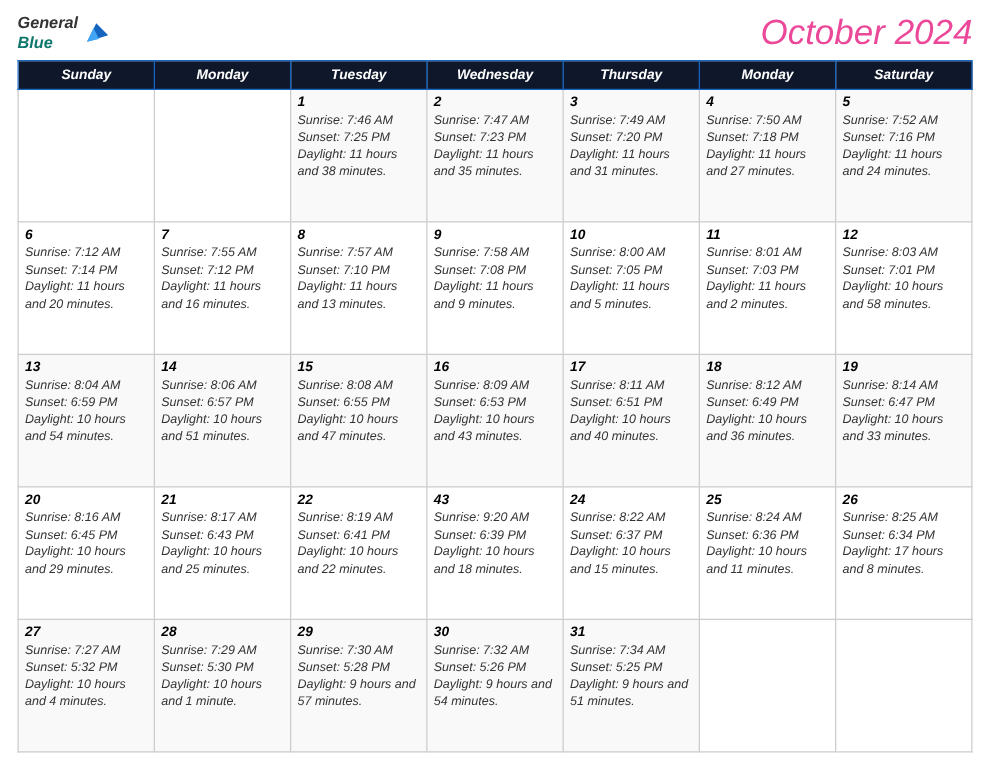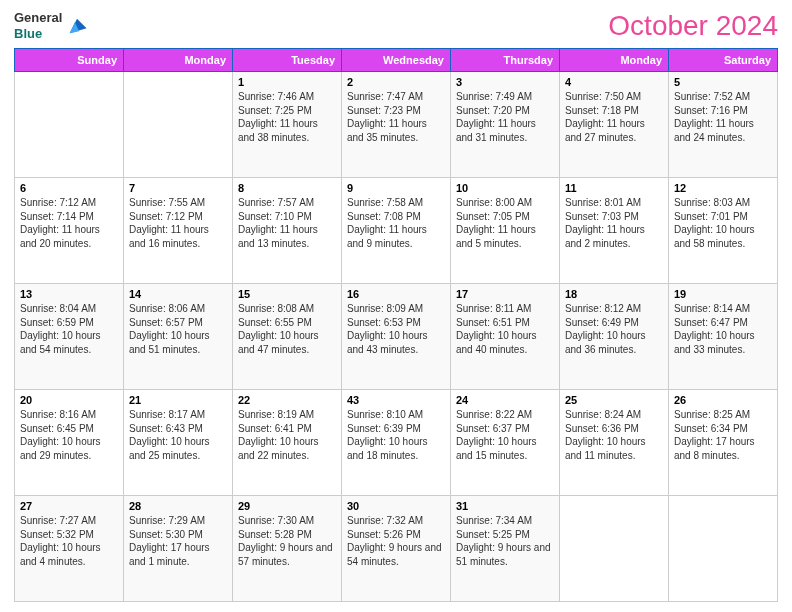--- a/index.html
+++ b/index.html
@@ -9,20 +9,21 @@
       width: 792px;
       height: 612px;
       overflow: hidden;
     }
     .page {
       width: 792px;
       height: 612px;
       padding: 10px 14px 10px 14px;
       display: flex;
       flex-direction: column;
+      font-style: italic;
     }
     .header {
       display: flex;
       justify-content: space-between;
       align-items: flex-start;
       margin-bottom: 6px;
     }
     .logo {
       display: flex;
       align-items: center;
@@ -55,23 +56,23 @@
       font-size: 14px;
       color: #444;
     }
     .calendar {
       flex: 1;
       border-collapse: collapse;
       width: 100%;
       font-size: 10px;
     }
     .calendar th {
-      background: #d946ef;
+      background: #0f172a;
       color: #fff;
-      text-align: right;
+      text-align: center;
       padding: 5px 6px;
       font-size: 11px;
       font-weight: bold;
       border: 1px solid #1565c0;
     }
     .calendar td {
       border: 1px solid #ccc;
       vertical-align: top;
       padding: 4px 5px;
       width: calc(100% / 7);
@@ -314,21 +315,21 @@
         <span class="day-num">22</span>
         <div class="day-info">
           <span>Sunrise: 8:19 AM</span><br>
           <span>Sunset: 6:41 PM</span><br>
           <span>Daylight: 10 hours and 22 minutes.</span>
         </div>
       </td>
           <td>
         <span class="day-num">43</span>
         <div class="day-info">
-          <span>Sunrise: 8:10 AM</span><br>
+          <span>Sunrise: 9:20 AM</span><br>
           <span>Sunset: 6:39 PM</span><br>
           <span>Daylight: 10 hours and 18 minutes.</span>
         </div>
       </td>
           <td>
         <span class="day-num">24</span>
         <div class="day-info">
           <span>Sunrise: 8:22 AM</span><br>
           <span>Sunset: 6:37 PM</span><br>
           <span>Daylight: 10 hours and 15 minutes.</span>
@@ -358,21 +359,21 @@
           <span>Sunrise: 7:27 AM</span><br>
           <span>Sunset: 5:32 PM</span><br>
           <span>Daylight: 10 hours and 4 minutes.</span>
         </div>
       </td>
           <td>
         <span class="day-num">28</span>
         <div class="day-info">
           <span>Sunrise: 7:29 AM</span><br>
           <span>Sunset: 5:30 PM</span><br>
-          <span>Daylight: 17 hours and 1 minute.</span>
+          <span>Daylight: 10 hours and 1 minute.</span>
         </div>
       </td>
           <td>
         <span class="day-num">29</span>
         <div class="day-info">
           <span>Sunrise: 7:30 AM</span><br>
           <span>Sunset: 5:28 PM</span><br>
           <span>Daylight: 9 hours and 57 minutes.</span>
         </div>
       </td>

